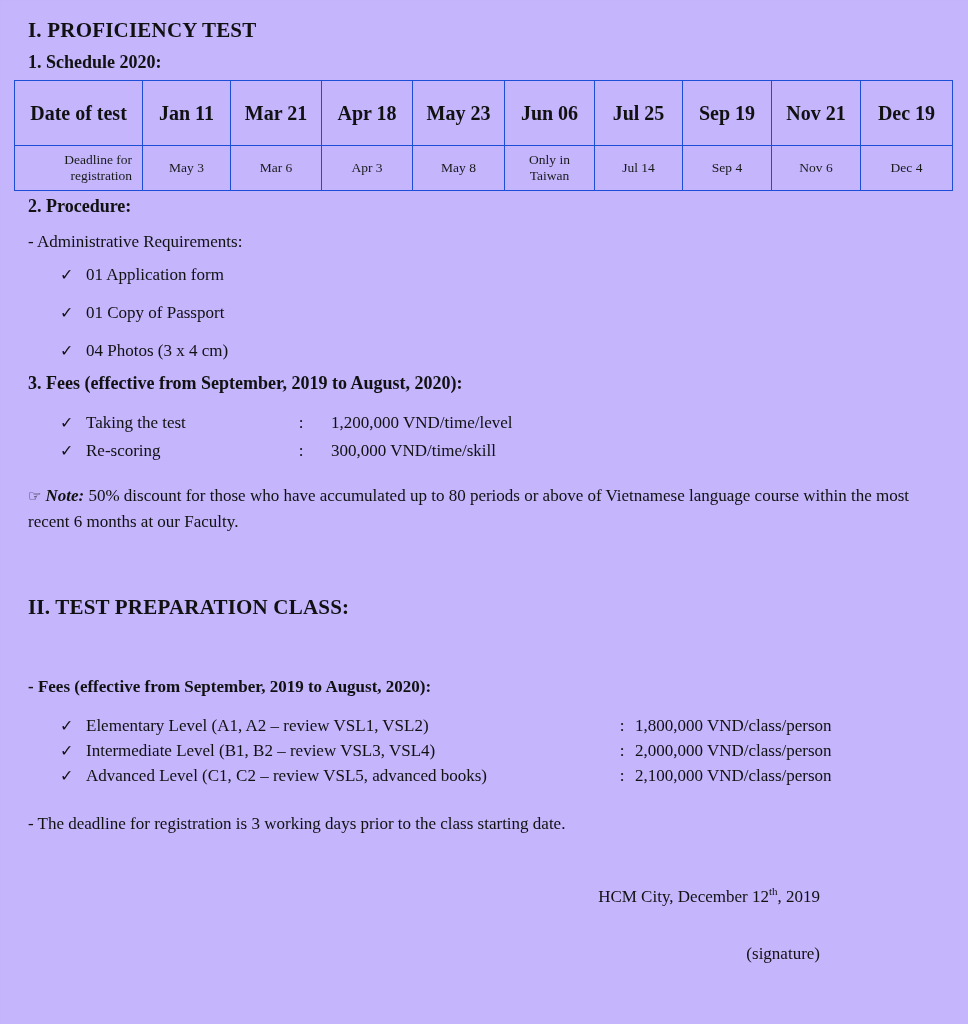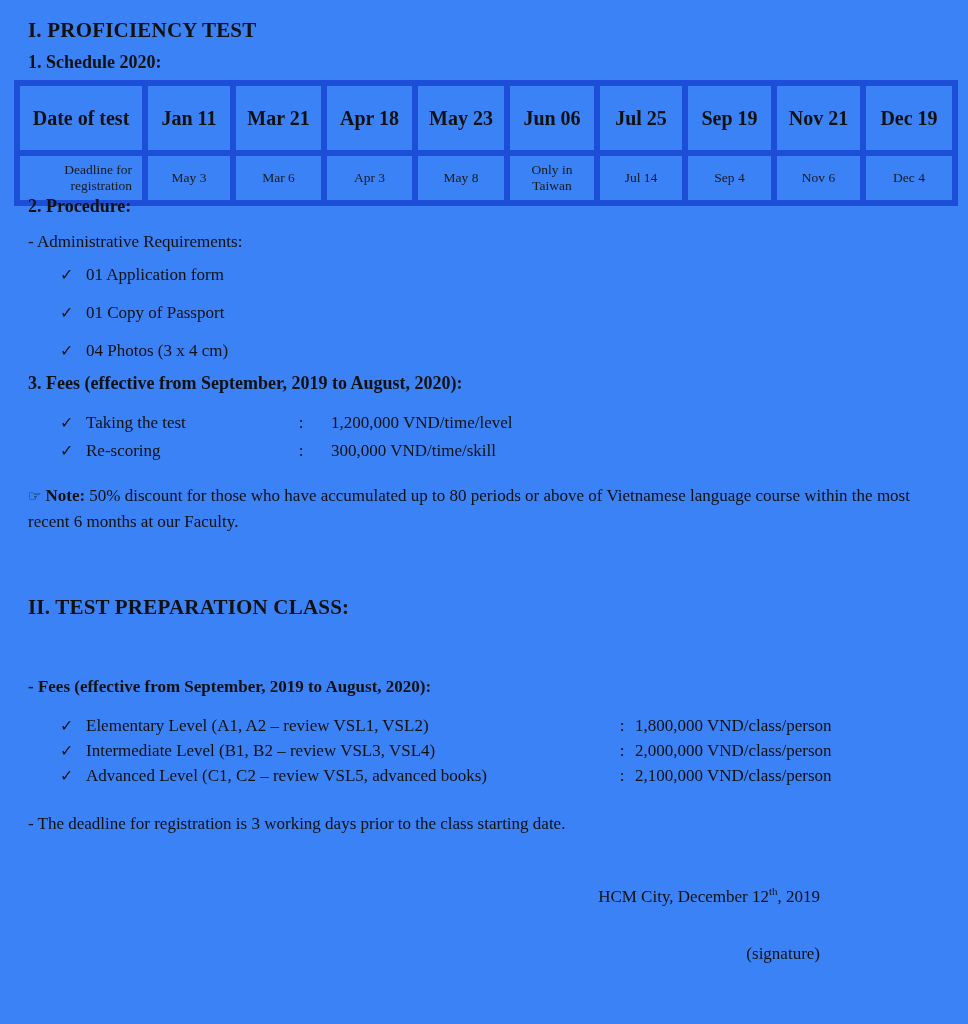--- a/index.html
+++ b/index.html
@@ -11,21 +11,21 @@
     width: 968px;
     height: 1024px;
     position: relative;
     font-family: "Liberation Serif", "DejaVu Serif", serif;
     color: #111111;
     overflow: hidden;
   }
   .page {
     position: absolute;
     inset: 0;
-    background: #3b82f6;
+    background: #c4b5fd;
     padding: 0;
   }
   
   .page::after {
     content: "";
     position: absolute;
     inset: 0;
     pointer-events: none;
     background:
       linear-gradient(90deg, rgba(0,0,0,0.012) 0 1px, transparent 1px 7px),
@@ -56,21 +56,21 @@
   
   table.schedule {
     position: absolute;
     left: 14px;
     top: 80px;
     width: 930px;
     border-collapse: collapse;
     table-layout: fixed;
   }
   table.schedule td {
-    border: 6px solid #1d4ed8;
+    border: 1px solid #1d4ed8;
     text-align: center;
     vertical-align: middle;
     padding: 2px 10px;
   }
   table.schedule tr.row-head td {
     height: 60px;
     font-weight: bold;
     font-size: 20px;
   }
   table.schedule tr.row-sub td {
@@ -126,20 +126,21 @@
     line-height: 1.55;
     text-align: left;
   }
   .note .hand {
     font-style: normal;
     font-size: 15px;
     margin-right: 4px;
   }
   .note .note-label {
     font-weight: bold;
+    font-style: italic;
   }
 
   
   .center-line {
     position: absolute;
     font-size: 17px;
     text-align: right;
   }
   .sign-name {
     position: absolute;

